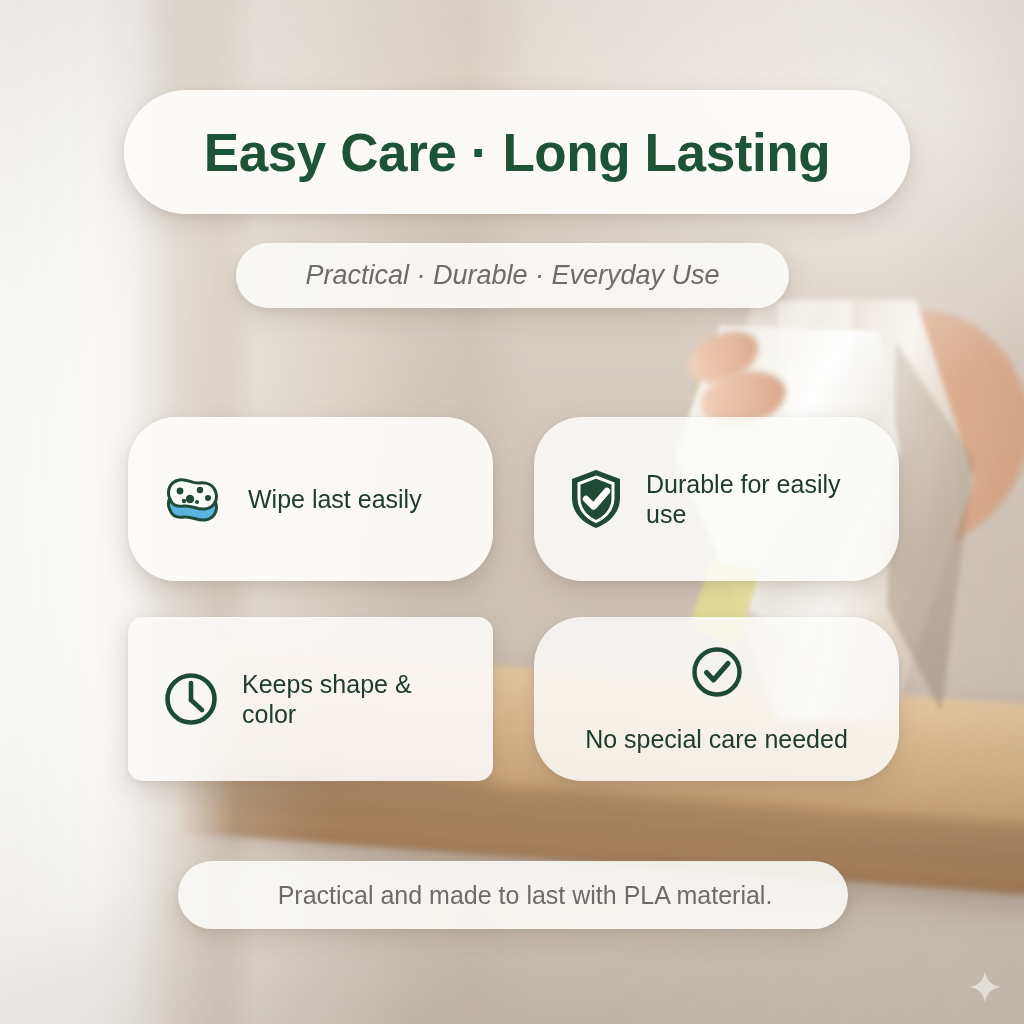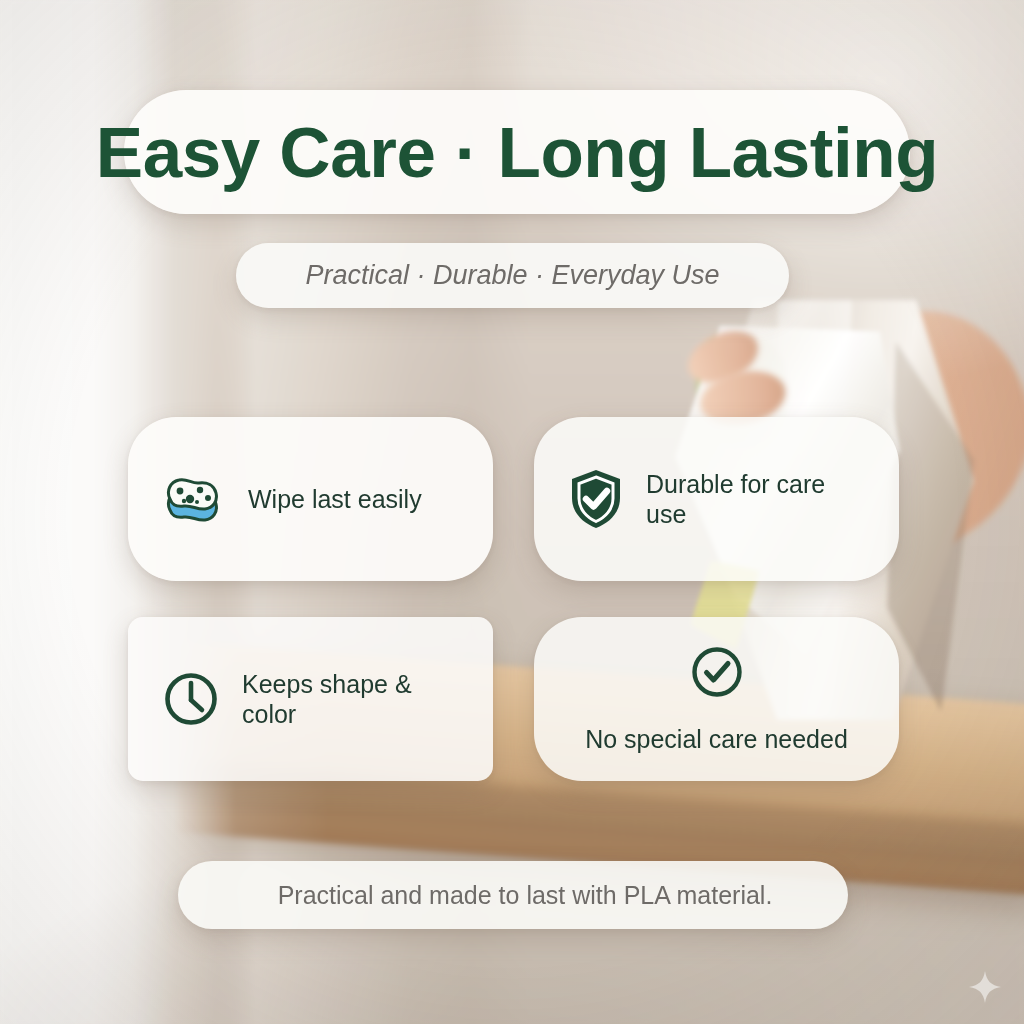--- a/index.html
+++ b/index.html
@@ -219,21 +219,21 @@
     box-sizing: border-box;
   }
 
   
   #title-pill {
     left: 124px; top: 90px; width: 786px; height: 124px;
     border-radius: 62px;
     justify-content: center;
   }
   #title-text {
-    font-size: 71px;
+    font-size: 53px;
     font-weight: 700;
     letter-spacing: -0.4px;
     color: #1d5336;
     white-space: nowrap;
   }
 
   
   #subtitle-pill {
     left: 236px; top: 243px; width: 553px; height: 65px;
     border-radius: 33px;
@@ -358,21 +358,21 @@
 
     <div class="pill feature-card" id="card-2">
       <span class="icon-box">
         <svg width="56" height="62" viewBox="0 0 56 62">
           <path d="M28 2 L52 11 V30 C52 45 41 55 28 60 C15 55 4 45 4 30 V11 Z" fill="#1f4a35"></path>
           <path d="M28 9 L45 15.5 V30.5 C45 41.5 37 49.5 28 53.5
                    C19 49.5 11 41.5 11 30.5 V15.5 Z" fill="none" stroke="#ffffff" stroke-width="3"></path>
           <path d="M18 31 L25.5 38.5 L39 23" fill="none" stroke="#ffffff" stroke-width="6.5" stroke-linecap="round" stroke-linejoin="round"></path>
         </svg>
       </span>
-      <span class="feature-label">Durable for care use</span>
+      <span class="feature-label">Durable for easily use</span>
     </div>
 
     <div class="pill feature-card" id="card-3">
       <span class="icon-box">
         <svg width="58" height="58" viewBox="0 0 58 58">
           <circle cx="29" cy="29" r="23.5" fill="none" stroke="#1f4a35" stroke-width="4.6"></circle>
           <path d="M29 13 V30" stroke="#1f4a35" stroke-width="4.6" stroke-linecap="round" fill="none"></path>
           <path d="M29 30 L40 40" stroke="#1f4a35" stroke-width="4.6" stroke-linecap="round" fill="none"></path>
         </svg>
       </span>

